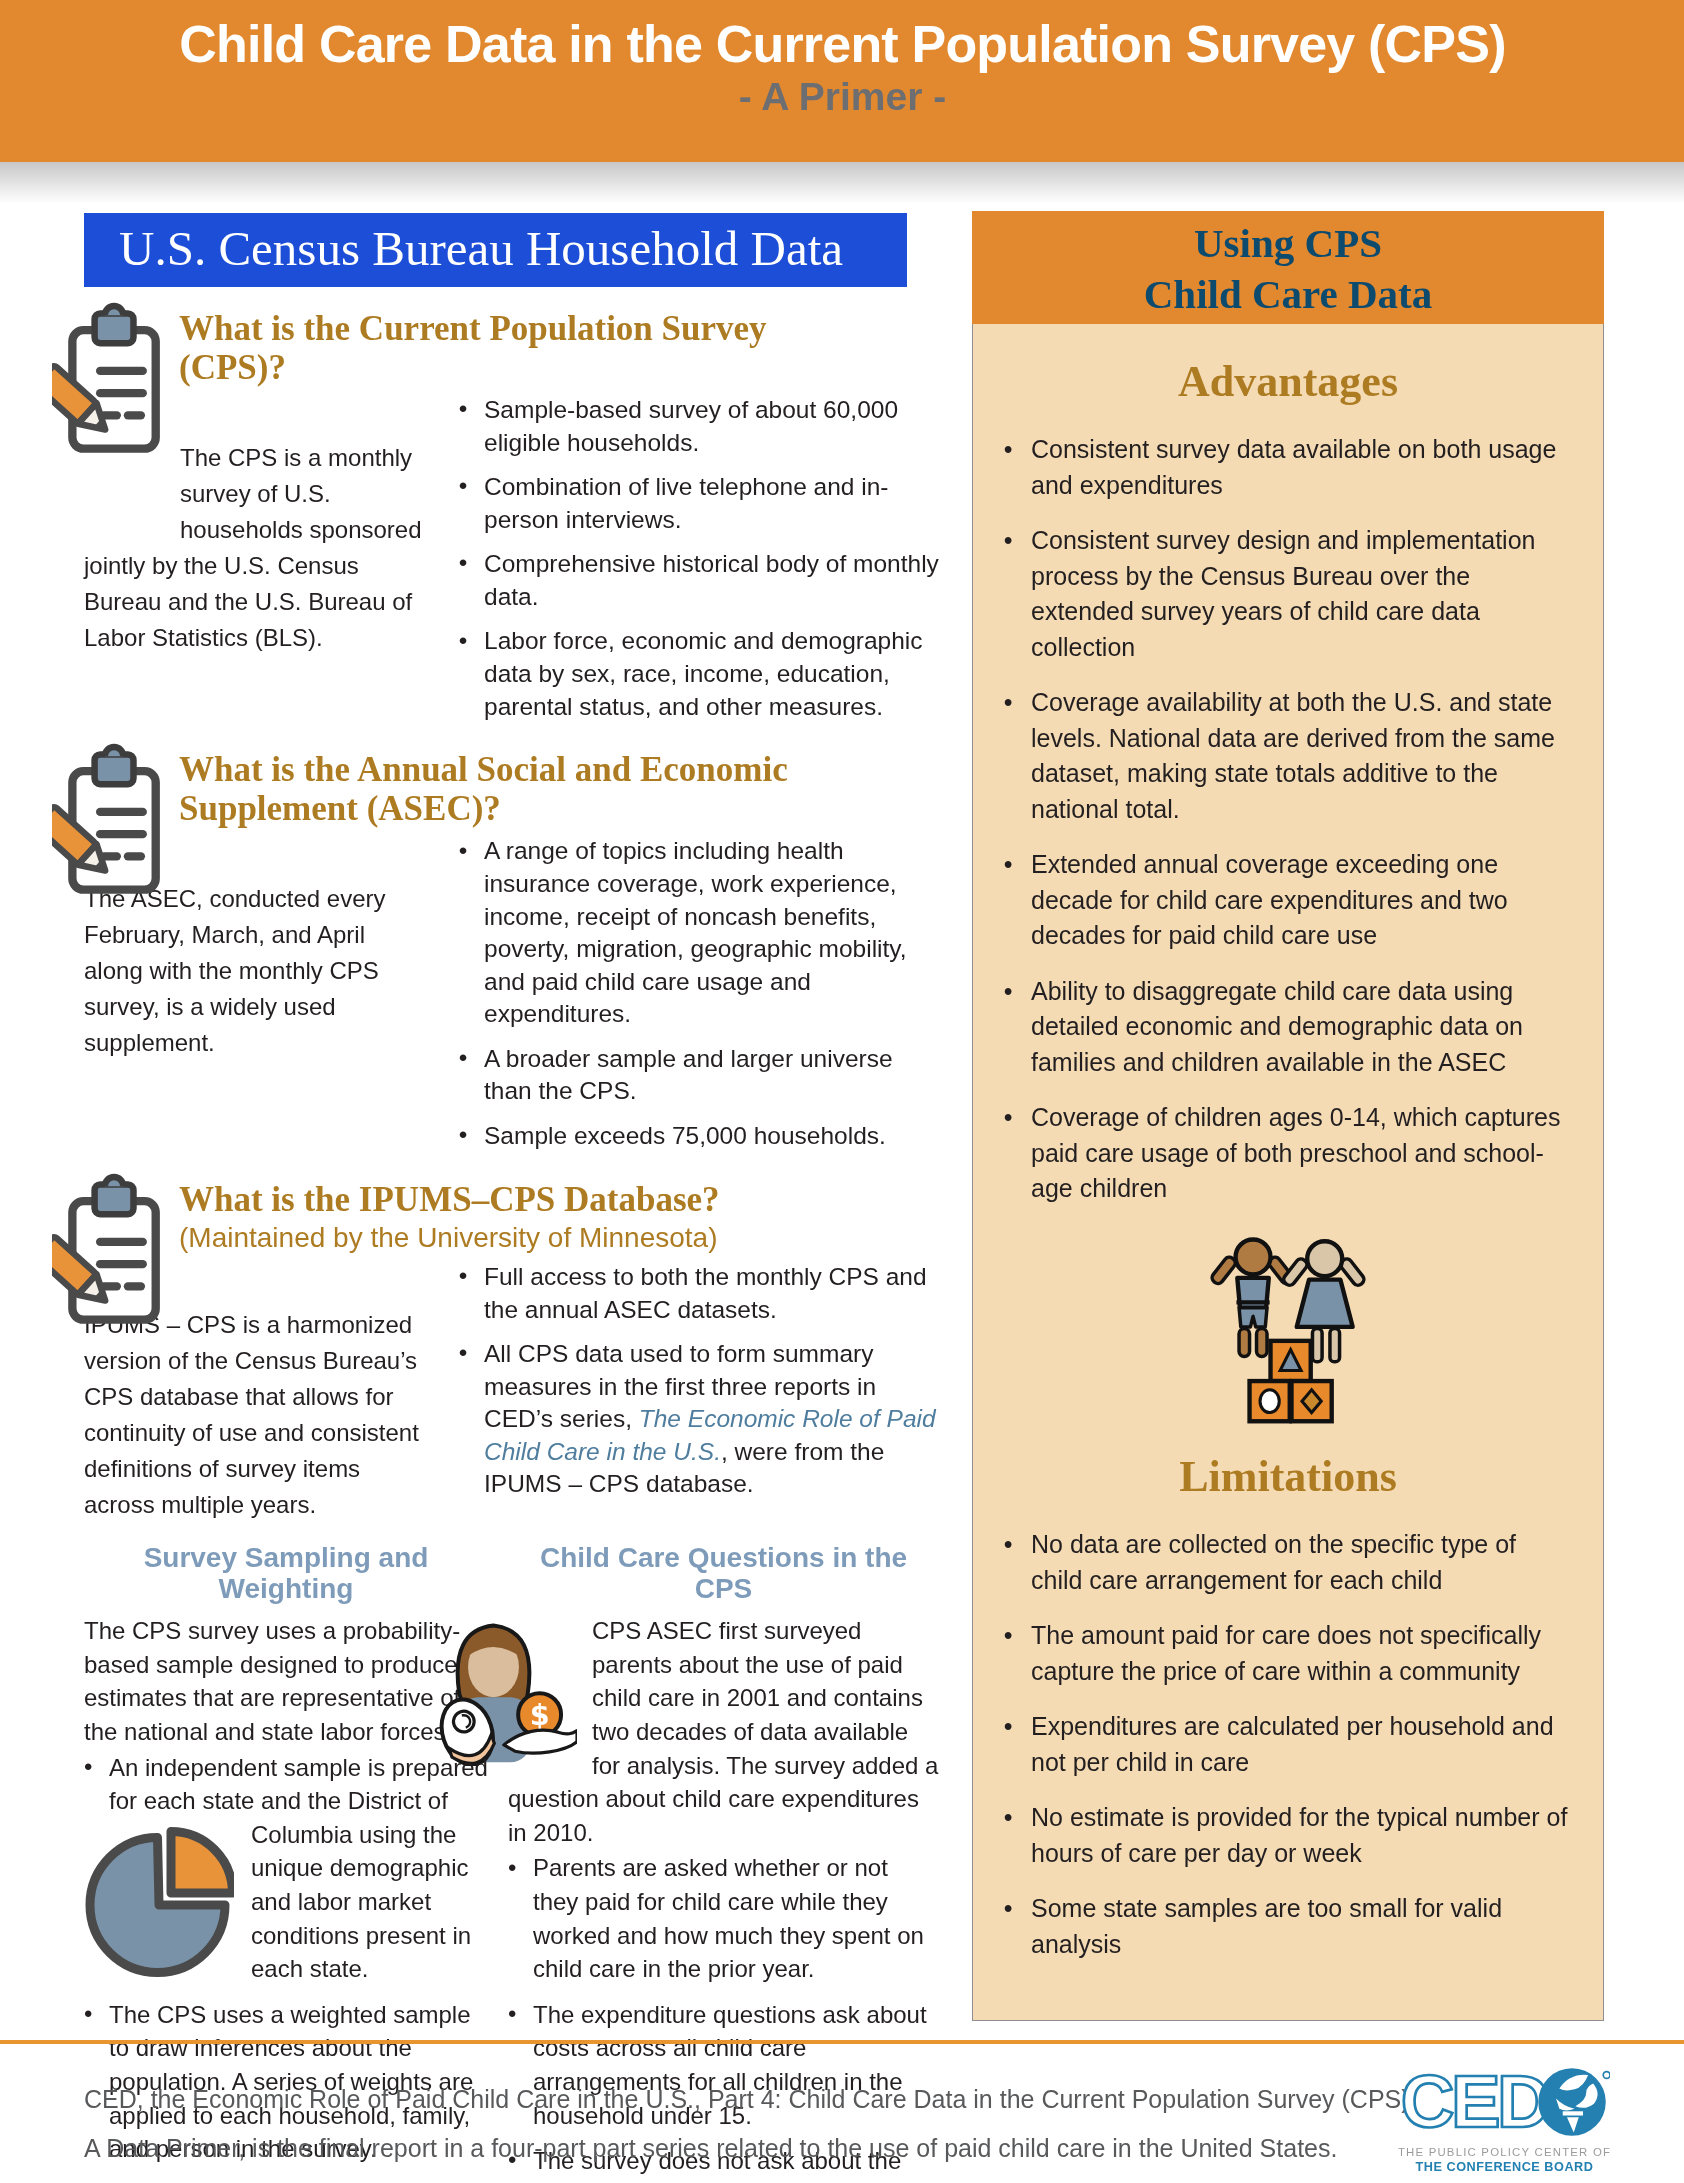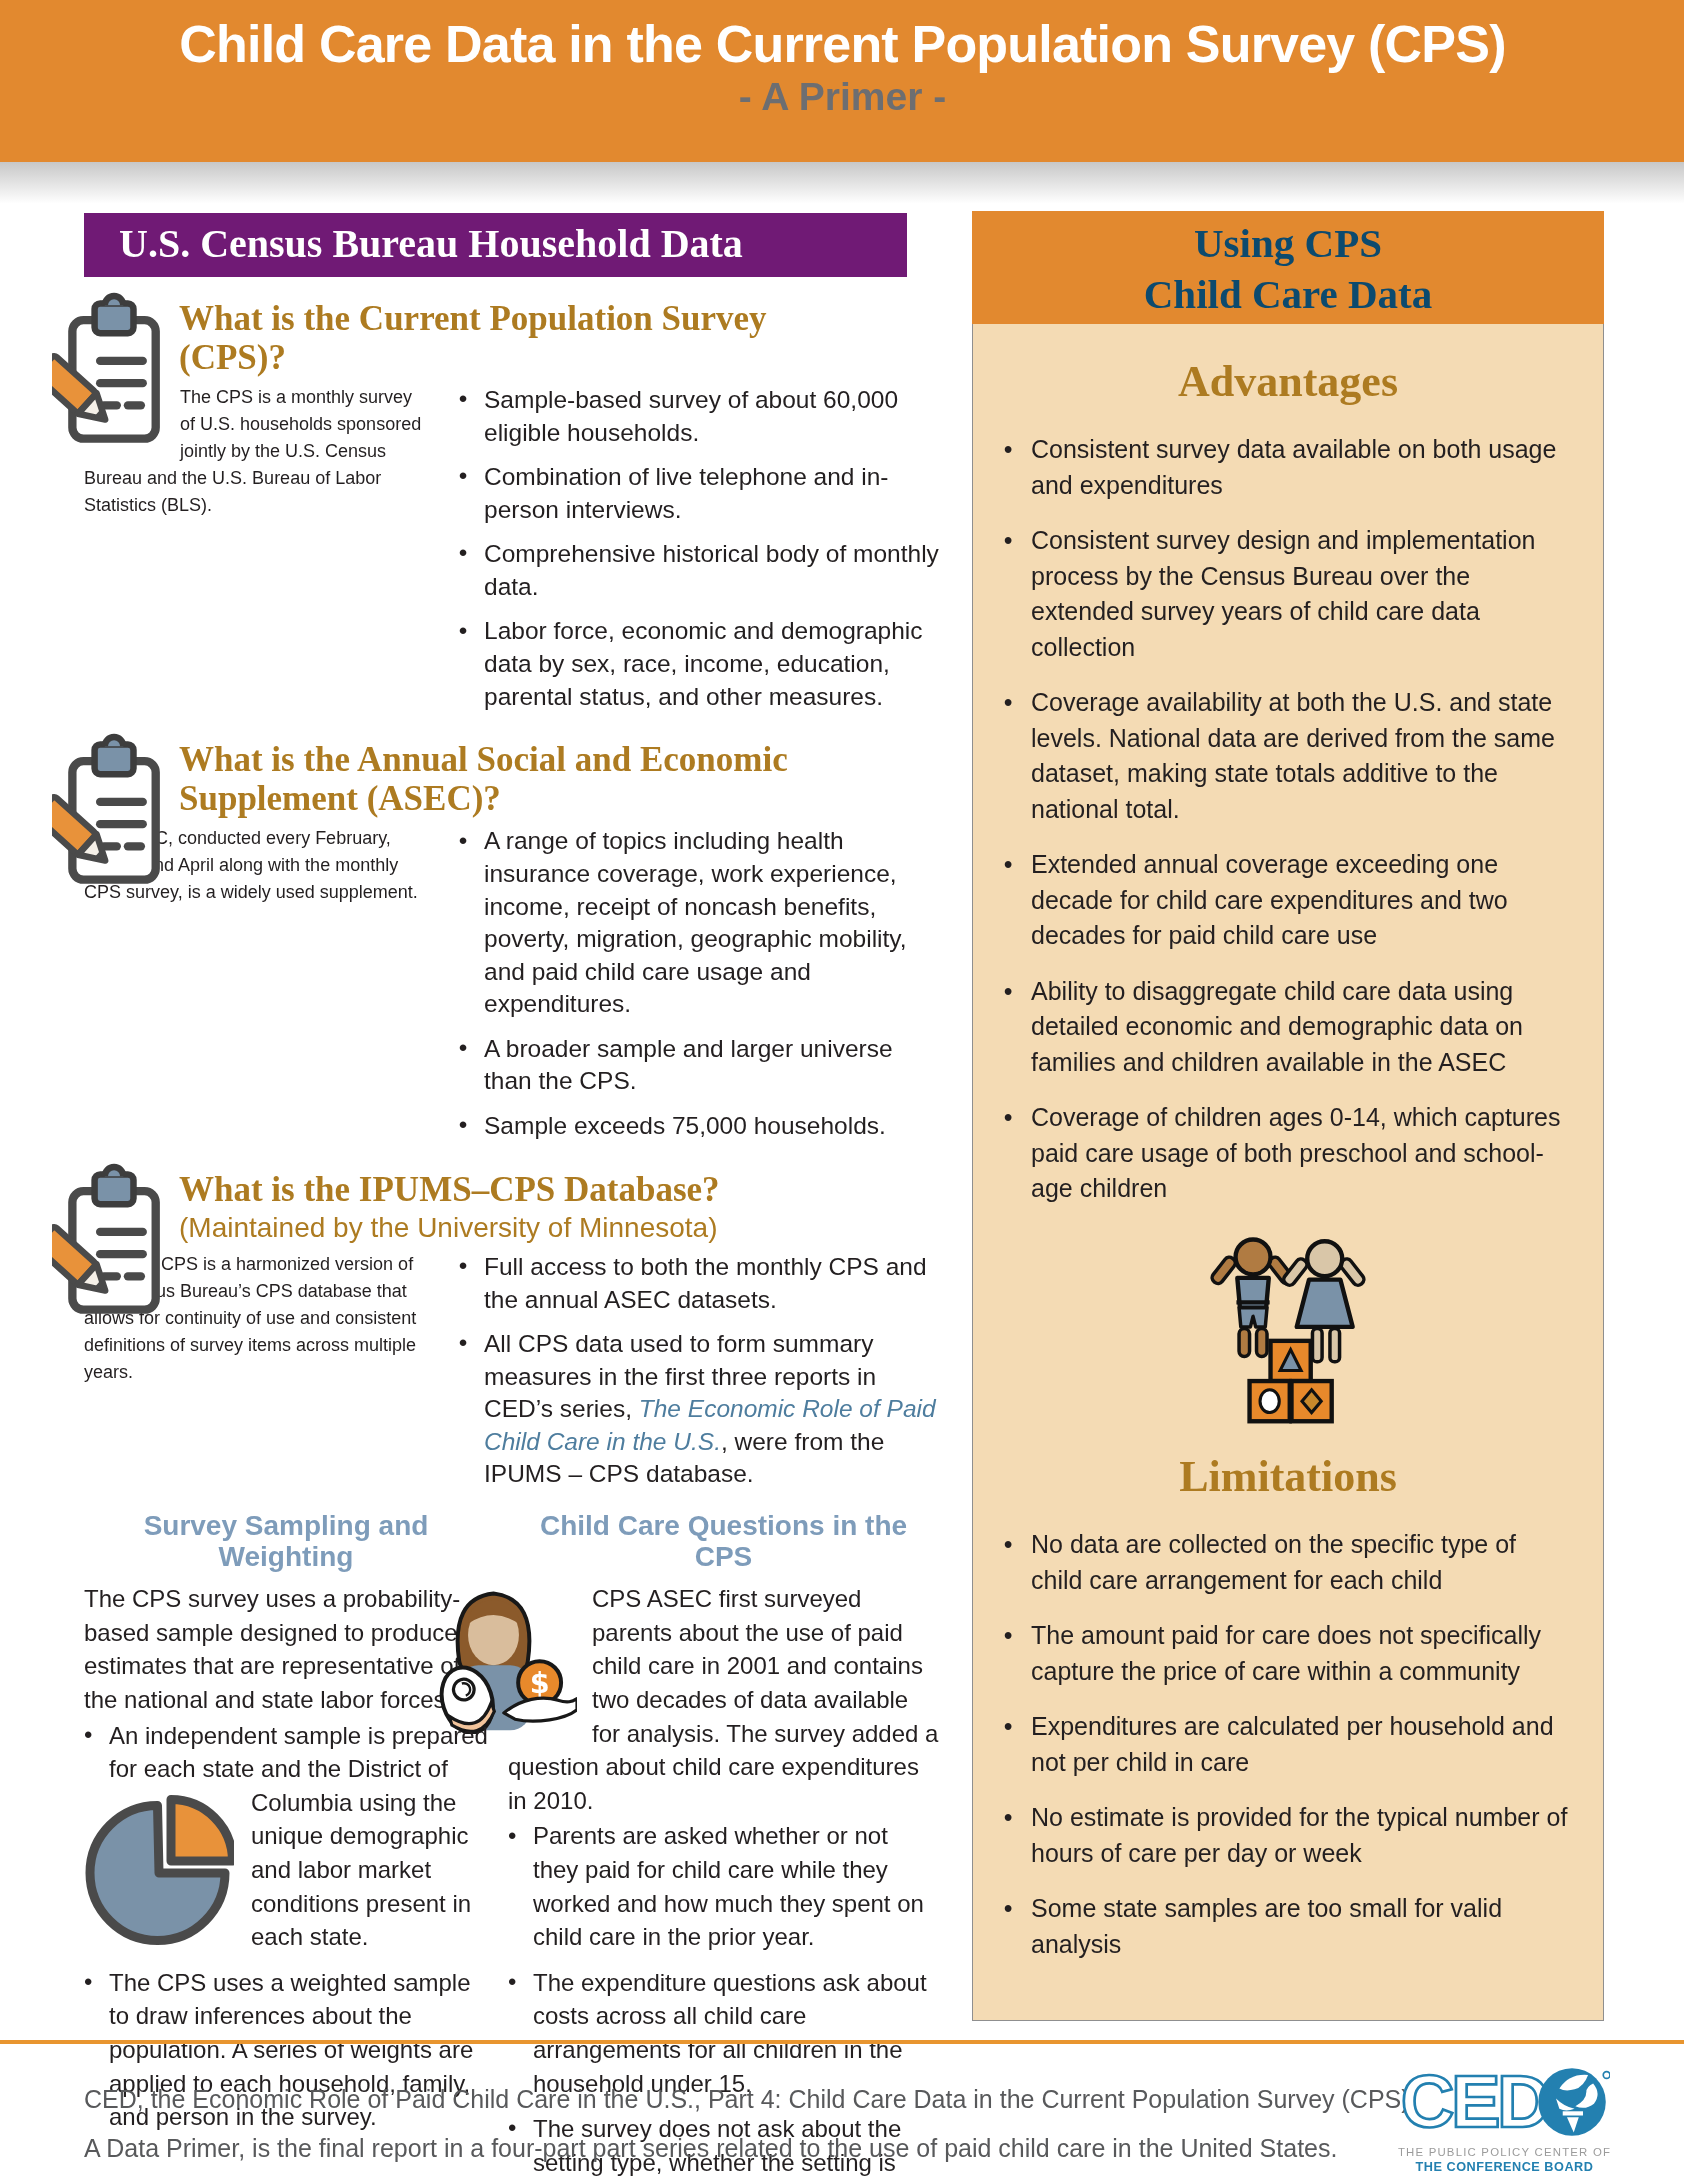--- a/index.html
+++ b/index.html
@@ -8,34 +8,34 @@
 
   
   .header{position:absolute;top:0;left:0;width:100%;height:162px;background:#E2892F;text-align:center;}
   .header .title{padding-top:13.5px;font-size:52px;font-weight:bold;color:#fff;letter-spacing:-0.8px;}
   .header .subtitle{margin-top:1.7px;font-size:39px;font-weight:bold;color:#6D6E71;}
   .header-shadow{position:absolute;top:162px;left:0;width:100%;height:49px;
         background:linear-gradient(#c7c7c7,#ffffff 85%);}
 
   
   .left-col{position:absolute;left:84px;top:213px;width:855px;}
-  .gray-banner{background:#701a75;color:#fff;font-family:"Liberation Serif",serif;
-        font-weight:bold;font-size:40px;padding:6.8px 0 10px 35px;width:788px;}
+  .gray-banner{background:#1d4ed8;color:#fff;font-family:"Liberation Serif",serif;
+        font-weight:normal;font-size:49px;padding:6.8px 0 10px 35px;width:788px;}
 
   .section{position:relative;}
   .sec-cps{margin-top:22px;}
   .sec-asec{margin-top:27px;}
   .sec-ipums{margin-top:27px;}
   .gold-h{font-family:"Liberation Serif",serif;font-weight:bold;color:#AD7B21;
         font-size:35px;line-height:1.12;margin:0 0 0 95px;max-width:642px;}
   .gold-sub{font-size:28px;color:#AD7B21;margin:3.4px 0 0 95px;}
   .clip-icon{position:absolute;left:-32px;top:-6.8px;width:125px;height:161px;}
 
   .sec-body{display:flex;margin-top:6.8px;}
-  .col-narrow{width:338px;font-size:18px;line-height:1.5;}
+  .col-narrow{width:338px;font-size:24px;line-height:1.5;margin-top:46px;}
   .col-wide{flex:1;padding-left:35px;}
   .icon-spacer{float:left;width:96px;height:78px;}
 
   ul.blist{list-style:none;margin:0;padding:0;}
   ul.blist li{position:relative;padding-left:27px;margin:0 0 12px 0;
         font-size:24.5px;line-height:1.33;}
   ul.blist li:last-child{margin-bottom:0;}
   ul.blist li::before{content:"\2022";position:absolute;left:1.7px;top:-0.8px;}
   .series-italic{font-style:italic;color:#4E7D9E;}
 

